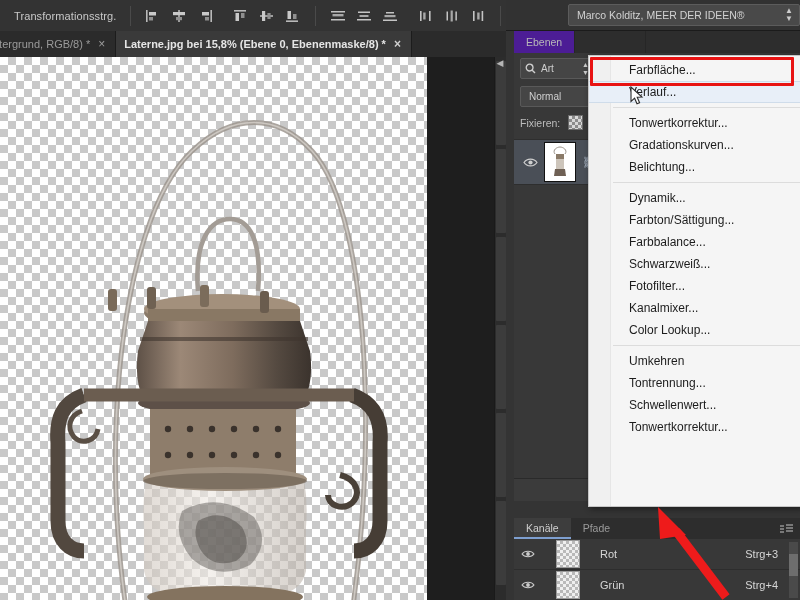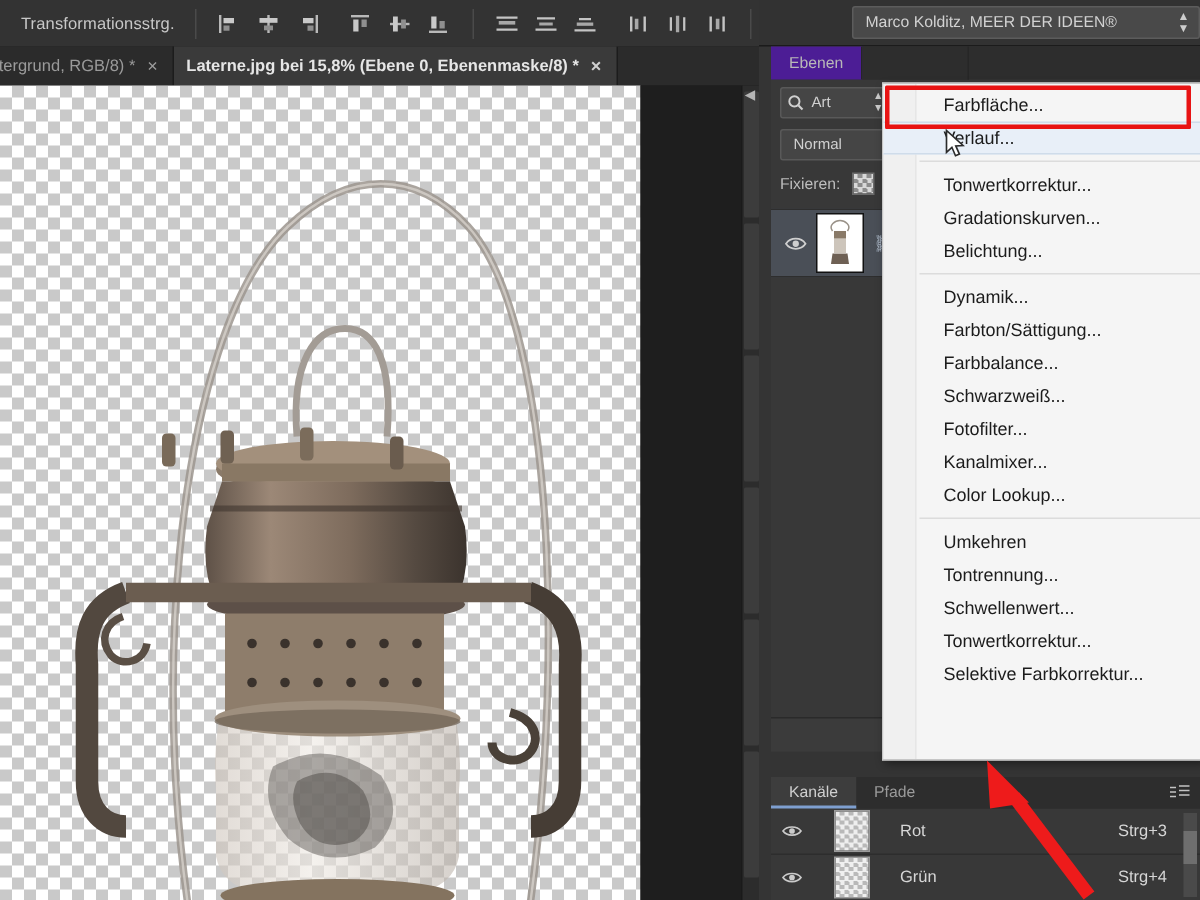--- a/index.html
+++ b/index.html
@@ -591,21 +591,20 @@
         <div class="menu-item">Farbbalance...</div>
         <div class="menu-item">Schwarzweiß...</div>
         <div class="menu-item">Fotofilter...</div>
         <div class="menu-item">Kanalmixer...</div>
         <div class="menu-item">Color Lookup...</div>
         <div class="menu-sep"></div>
         <div class="menu-item">Umkehren</div>
         <div class="menu-item">Tontrennung...</div>
         <div class="menu-item">Schwellenwert...</div>
         <div class="menu-item">Tonwertkorrektur...</div>
-        <div class="menu-item">Selektive Farbkorrektur...</div>
       </div>
   </div>
   <div class="menu-highlight"></div>
 
   <svg class="cursor" width="16" height="22" viewBox="0 0 16 22">
     <path d="M1 1 L1 15.5 L4.6 12.2 L7 17.8 L9.6 16.7 L7.2 11.3 L12 11 Z" fill="#ffffff" stroke="#2b2b2b" stroke-width="1.1"></path>
   </svg>
 
   <svg class="red-arrow" width="100" height="95" viewBox="0 0 100 95">
     <path d="M86 92 L36 26" stroke="#ee1b1b" stroke-width="9" stroke-linecap="butt"></path>

